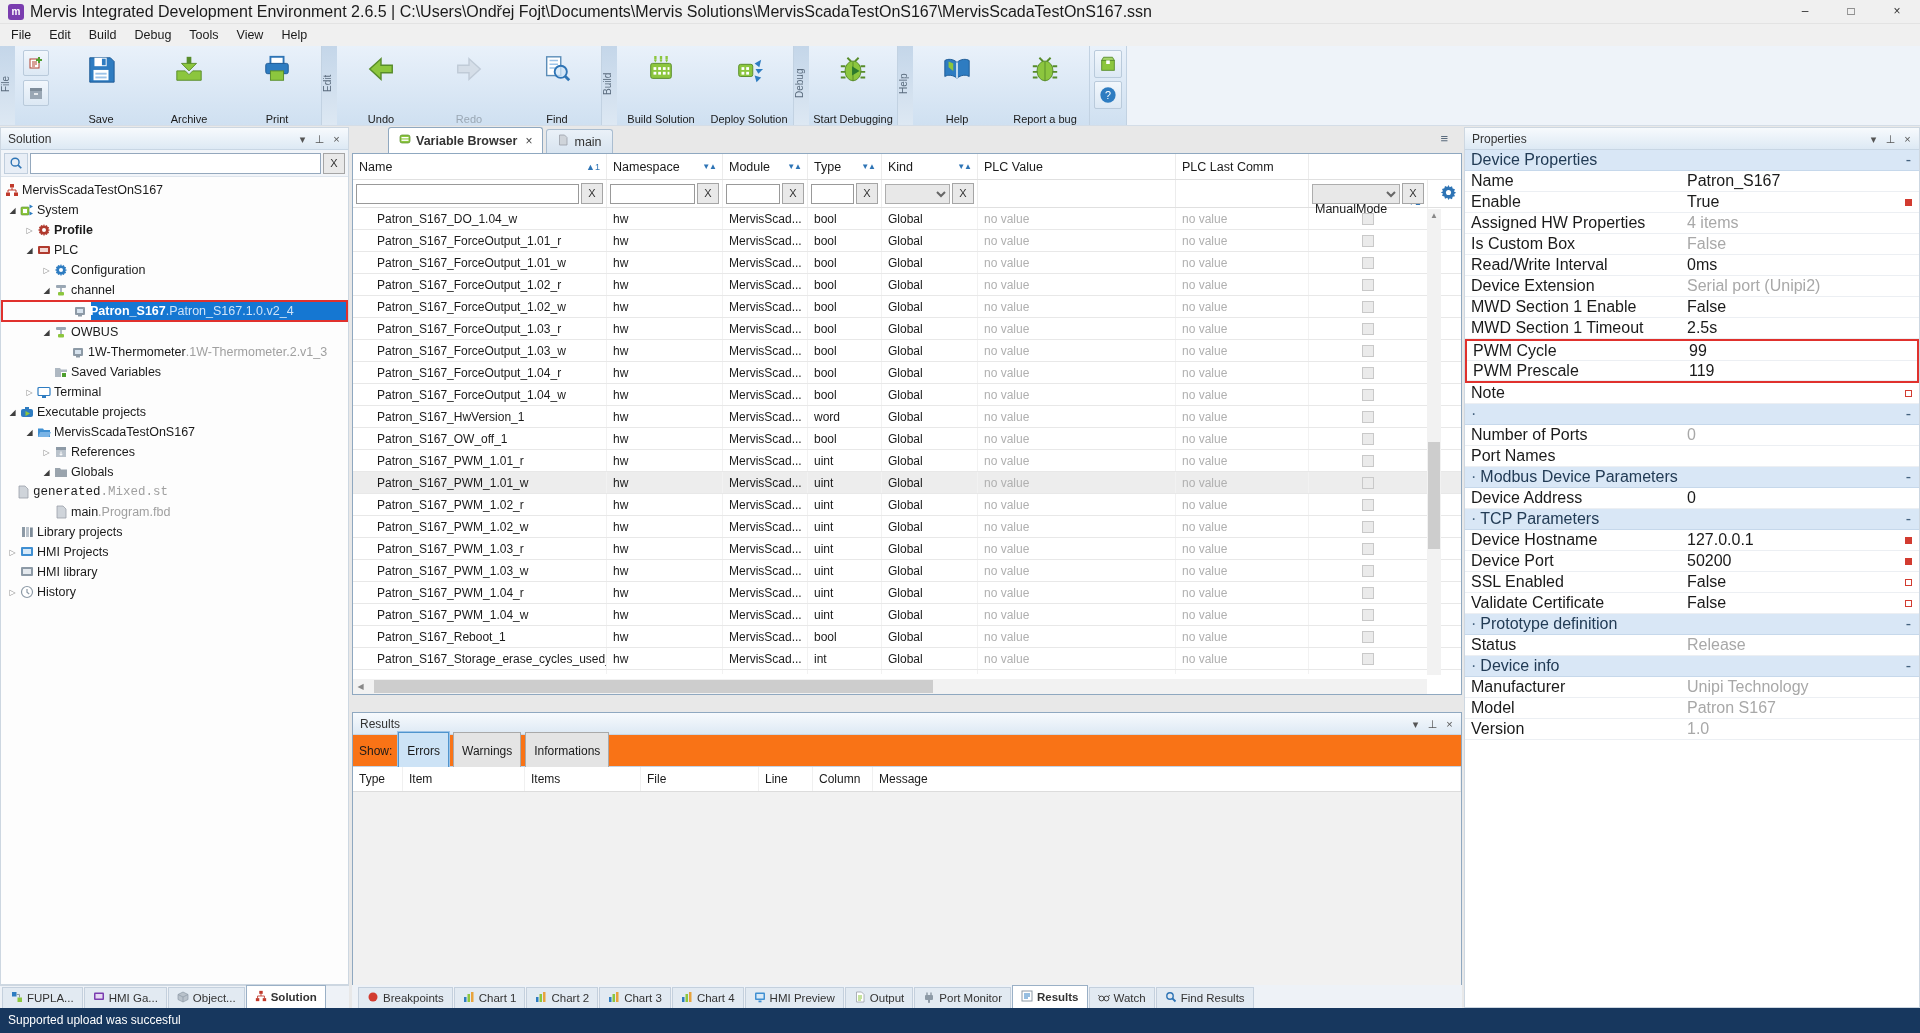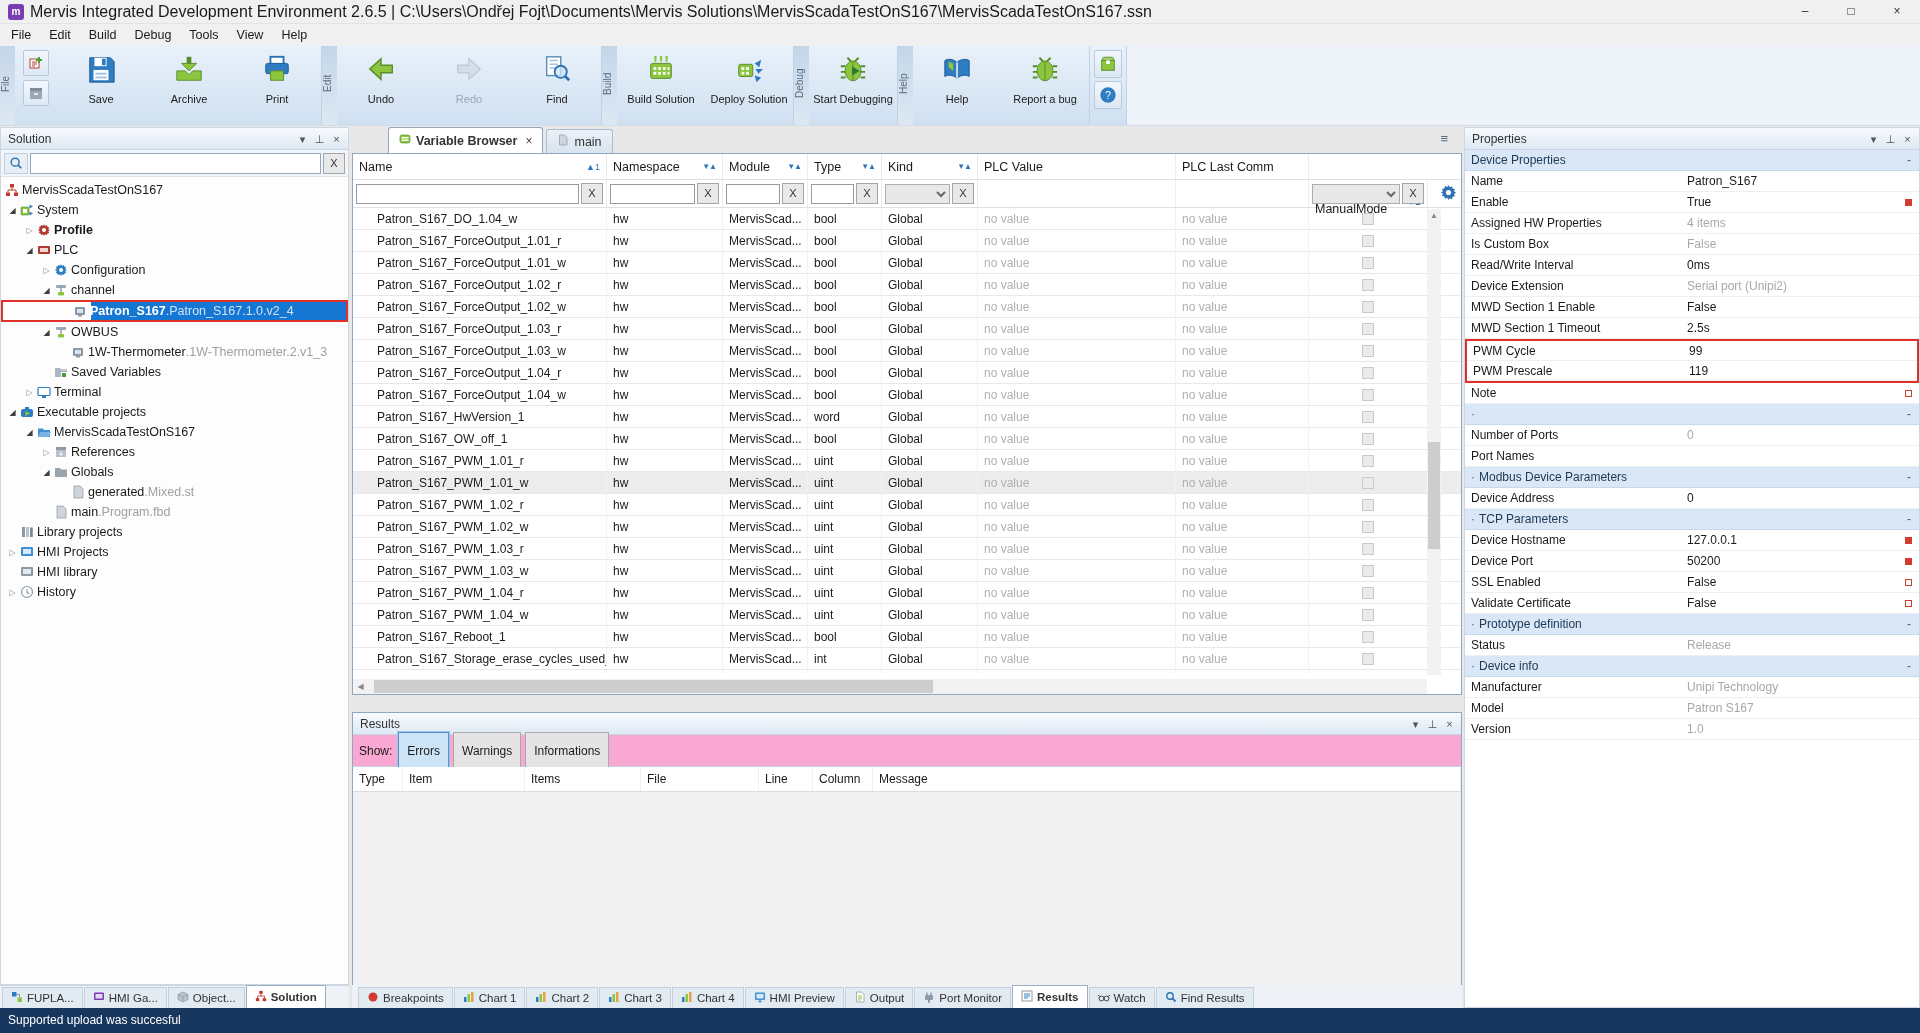--- a/index.html
+++ b/index.html
@@ -13,21 +13,21 @@
   .winbtn { width:46px; height:24px; text-align:center; line-height:22px; font-size:12px; color:#333; }
 
   
   .menubar { height:22px; background:#f0f0f0; display:flex; align-items:center; padding-left:2px; }
   .menuitem { padding:0 9px; font-size:12.5px; line-height:22px; }
 
   
   .toolbar { height:80px; background:#eef3f9; display:flex; align-items:stretch; border-bottom:1px solid #d4dde7; }
   .tgroup { display:flex; background:linear-gradient(180deg,#e9f1fa,#cfe0f1); border-right:1px solid #c2d2e2; }
   .glabel { width:15px; background:linear-gradient(180deg,#dde8f3,#c4d6e9); color:#5a6b7d; font-size:10px; display:flex; align-items:flex-end; justify-content:center; writing-mode:vertical-lr; transform:rotate(180deg); padding-top:4px; }
-  .tbtn { width:88px; display:flex; flex-direction:column; align-items:center; padding-top:8px; cursor:default; }
+  .tbtn { width:88px; display:flex; flex-direction:column; align-items:center; padding-top:8px; cursor:default;justify-content:space-between; }
   .tbtn svg { width:30px; height:30px; }
   .tbtn .blabel { font-size:11px; margin-top:6px; white-space:nowrap; }
   .tbtn.disabled .blabel { color:#9aa7b4; }
   .smallcol { width:42px; display:flex; flex-direction:column; align-items:center; padding-top:4px; gap:4px; }
   .sbtn { width:26px; height:26px; display:flex; align-items:center; justify-content:center; border:1px solid #b9cadb; background:linear-gradient(#f2f7fc,#dcE8f4); border-radius:2px; }
   .sbtn svg { width:16px; height:16px; }
   .misccol { display:flex; flex-direction:column; gap:3px; padding:4px 4px; background:linear-gradient(180deg,#e9f1fa,#cfe0f1); border-right:1px solid #c2d2e2; }
   .miscbtn { width:28px; height:28px; display:flex; align-items:center; justify-content:center; border:1px solid #b9cadb; border-radius:2px; background:linear-gradient(#f2f7fc,#dce8f4); }
   .miscbtn svg { width:18px; height:18px; }
 
@@ -97,31 +97,31 @@
   .gearbox svg { width:17px; height:17px; }
   .vscroll { position:absolute; right:20px; top:55px; width:14px; height:466px; background:#f2f2f2; }
   .vscroll .arr { height:14px; text-align:center; font-size:8px; color:#888; line-height:14px; }
   .vthumb { position:absolute; left:1px; right:1px; top:50%; height:23%; background:#cdcdcd; }
   .hscroll { position:absolute; left:0; right:34px; bottom:0; height:15px; background:#f2f2f2; display:flex; }
   .hscroll .arr { width:15px; text-align:center; font-size:8px; color:#888; line-height:15px; }
   .hthumb { position:absolute; left:2%; width:52%; top:1px; bottom:1px; background:#cdcdcd; }
 
   
   .results { margin-top:17px; height:275px; border:1px solid #8fa8c0; background:#fff; display:flex; flex-direction:column; }
-  .showrow { height:32px; background:#f9a8d4; display:flex; align-items:center; padding-left:6px; gap:4px; border-bottom:1px solid #c3d3e4; }
+  .showrow { height:32px; background:#f97316; display:flex; align-items:center; padding-left:6px; gap:4px; border-bottom:1px solid #c3d3e4; }
   .showlabel { font-size:12px; margin-right:2px; }
   .fbtn { height:22px; padding:11px 8px; font-size:12px; border:1px solid #a9a9a9; background:#e4e4e4; line-height:20px; }
   .fbtn.active { background:#cde3f6; border:1px solid #4f94cd; outline:1px solid #9cc3e8; }
   .rescols { height:25px; display:flex; border-bottom:1px solid #dcdcdc; background:#fff; align-items:center; }
   .rescol { font-size:12px; padding:0 6px; border-right:1px solid #f0f0f0; height:100%; display:flex; align-items:center; }
   .resempty { flex:1; background:#f1f1f1; }
 
   
   .rightpanel { position:absolute; right:0; top:0; width:456px; bottom:0; background:#fff; border:1px solid #cdd7e1; }
-  .prow { height:21px; display:flex; align-items:center; border-bottom:1px solid #eceff3; font-size:12px; }
+  .prow { height:21px; display:flex; align-items:center; border-bottom:1px solid #eceff3; font-size:16px; }
   .prow .plabel { width:216px; padding-left:6px; white-space:nowrap; overflow:hidden; flex:none; }
   .prow .pvalue { flex:1; padding-left:6px; white-space:nowrap; overflow:hidden; }
   .prow .pvalue.gray { color:#a8a8a8; }
   .prow.section { background:#d9e7f6; border-bottom:1px solid #c6d8eb; color:#223b55; }
   .prow.section .plabel { width:auto; flex:1; }
   .prow.section .collapse { padding-right:8px; color:#44627f; }
   .pdot { width:7px; height:7px; margin-right:7px; flex:none; }
   .pdot.filled { background:#d23b30; }
   .pdot.outline { border:1.5px solid #d23b30; }
   .sdot { color:#44627f; margin-right:4px; }
@@ -487,21 +487,21 @@
         </div>
         <div class="trow" style="padding-left: 38px;">
           <span class="texp open">◢</span>
           <span class="ticon">
             <svg viewBox="0 0 14 14">
               <path d="M1 3h5l1 1.5h6V12H1z" fill="#9aa4ad"></path>
             </svg>
           </span>
           <span class="tlabel">Globals</span>
         </div>
-        <div class="trow" style="padding-left: 55px;">
+        <div class="trow" style=" font-family: Liberation Mono, monospace;">
           <span class="texp"></span>
           <span class="ticon">
             <svg viewBox="0 0 14 14">
               <path d="M3 1h6l3 3v9H3z" fill="#cfd4da" stroke="#9aa0a8" stroke-width=".8"></path>
             </svg>
           </span>
           <span class="tlabel">generated</span>
           <span class="tsub">.Mixed.st</span>
         </div>
         <div class="trow" style="padding-left: 38px;">

